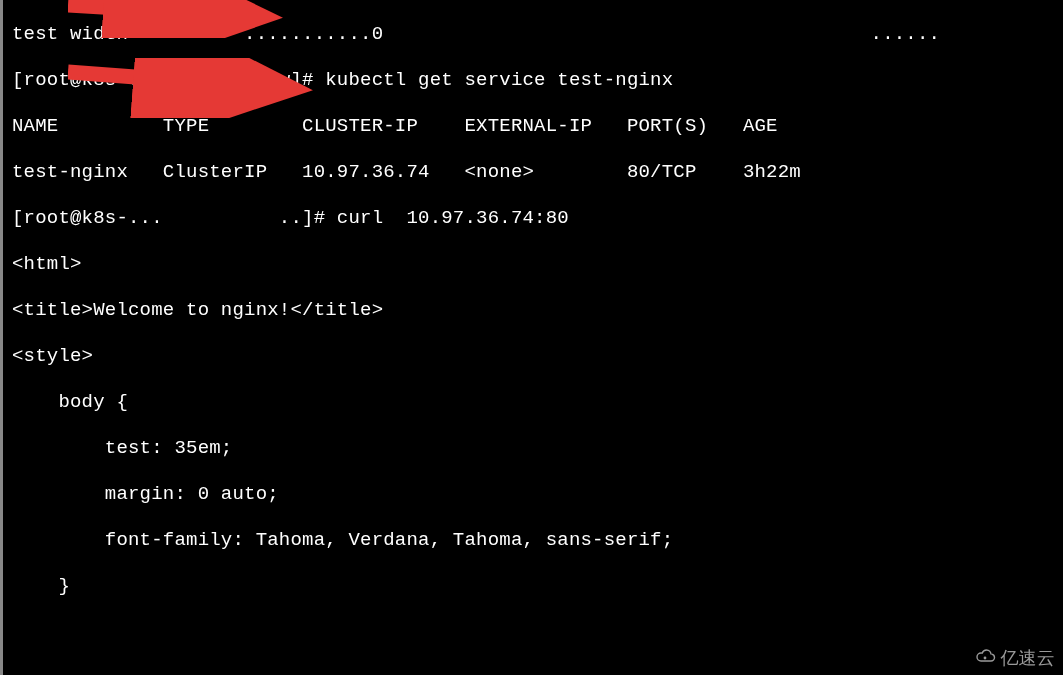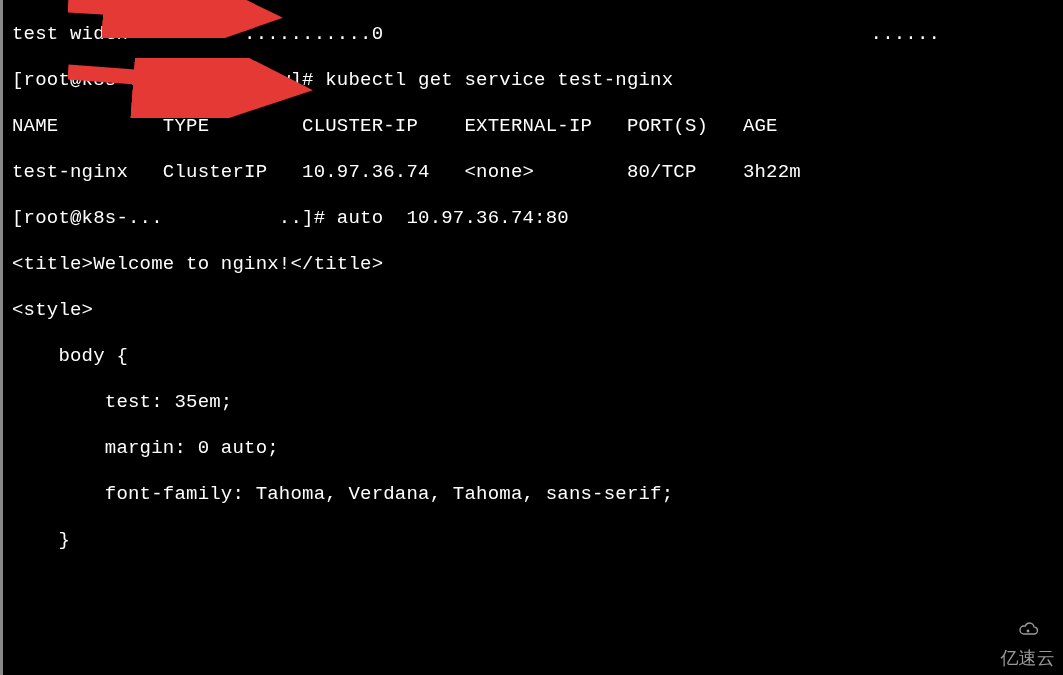--- a/index.html
+++ b/index.html
@@ -36,32 +36,32 @@
     .watermark {
       position: absolute;
       bottom: 5px;
       right: 8px;
       display: flex;
       align-items: center;
       gap: 4px;
       color: #9a9a9a;
       font-size: 18px;
       font-family: sans-serif;
-      flex-direction: column;
     }
   </style>
 </head>
 <body>
 
 <div class="terminal">
 <span class="line">test width          ...........0                                          ......</span>
 <span class="line">[root@k8s-...        new]# kubectl get service test-nginx</span>
 <span class="line">NAME         TYPE        CLUSTER-IP    EXTERNAL-IP   PORT(S)   AGE</span>
 <span class="line">test-nginx   ClusterIP   10.97.36.74   &lt;none&gt;        80/TCP    3h22m</span>
-<span class="line">[root@k8s-...          ..]# auto  10.97.36.74:80</span>
+<span class="line">[root@k8s-...          ..]# curl  10.97.36.74:80</span>
+<span class="line">&lt;html&gt;</span>
 <span class="line">&lt;title&gt;Welcome to nginx!&lt;/title&gt;</span>
 <span class="line">&lt;style&gt;</span>
 <span class="line">    body {</span>
 <span class="line">        test: 35em;</span>
 <span class="line">        margin: 0 auto;</span>
 <span class="line">        font-family: Tahoma, Verdana, Tahoma, sans-serif;</span>
 <span class="line">    }</span>
 
 
 

